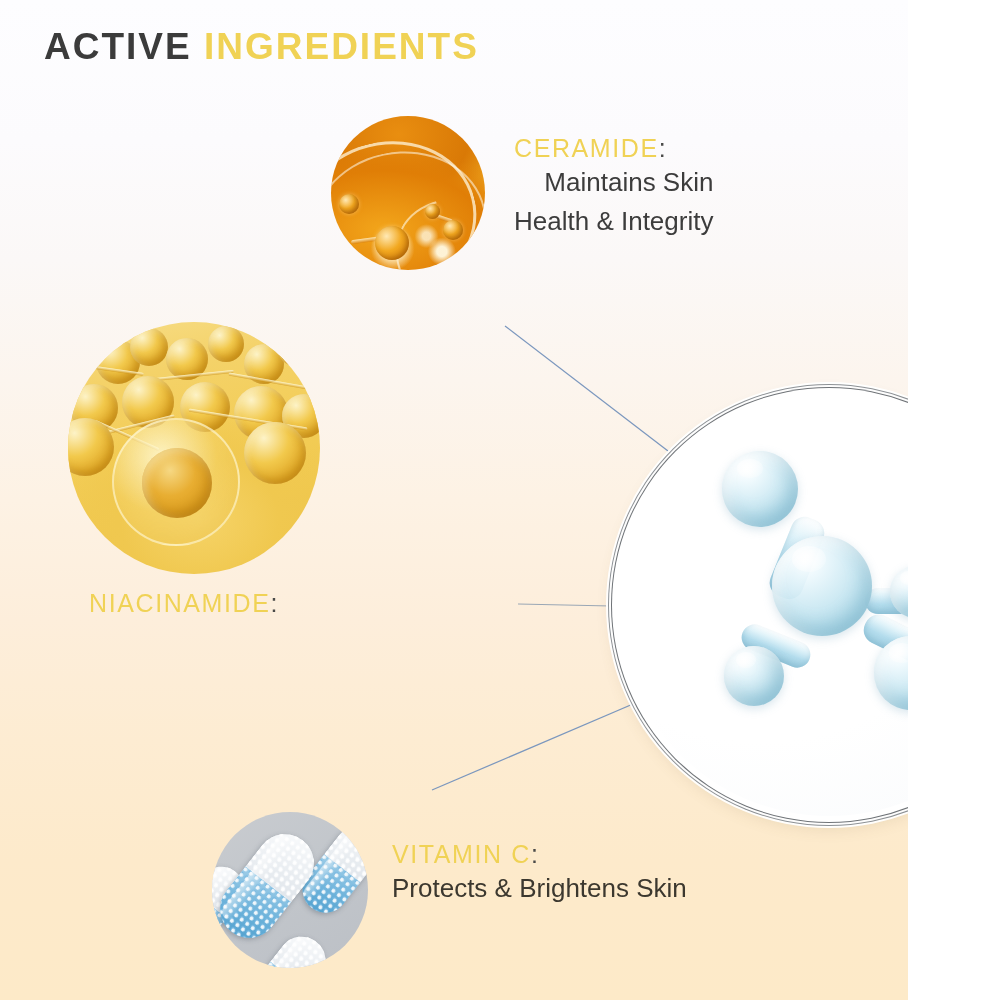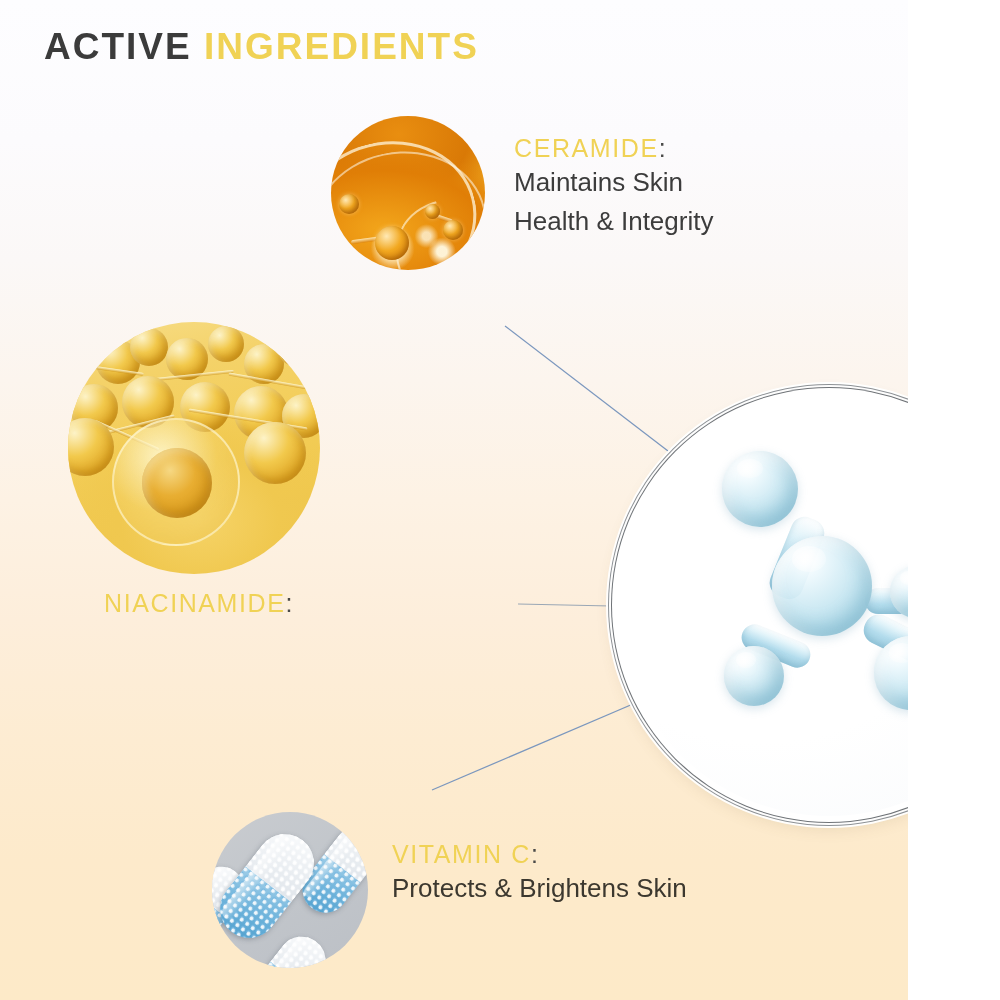--- a/index.html
+++ b/index.html
@@ -255,24 +255,25 @@
   }
   .ing-name .colon {
     color: #4a4a48;
     letter-spacing: 0;
   }
   .ing-desc {
     font-size: 26px;
     color: #3c3c3c;
     line-height: 1.52;
     white-space: pre-line;
+    text-align: right;
   }
 
   #block-ceramide     { left: 514px; top: 134px; }
-  #block-niacinamide  { left: 104px;  top: 589px; }
+  #block-niacinamide  { left: 89px;  top: 589px; }
   #block-vitaminc     { left: 392px; top: 840px; }
   #block-niacinamide .ing-desc,
   #block-vitaminc .ing-desc { color: #3c382f; }
 </style>
 </head>
 <body>
 
 <div id="canvas">
 
   <h1 class="heading"><span class="word-dark">ACTIVE</span> <span class="word-accent">INGREDIENTS</span></h1>

